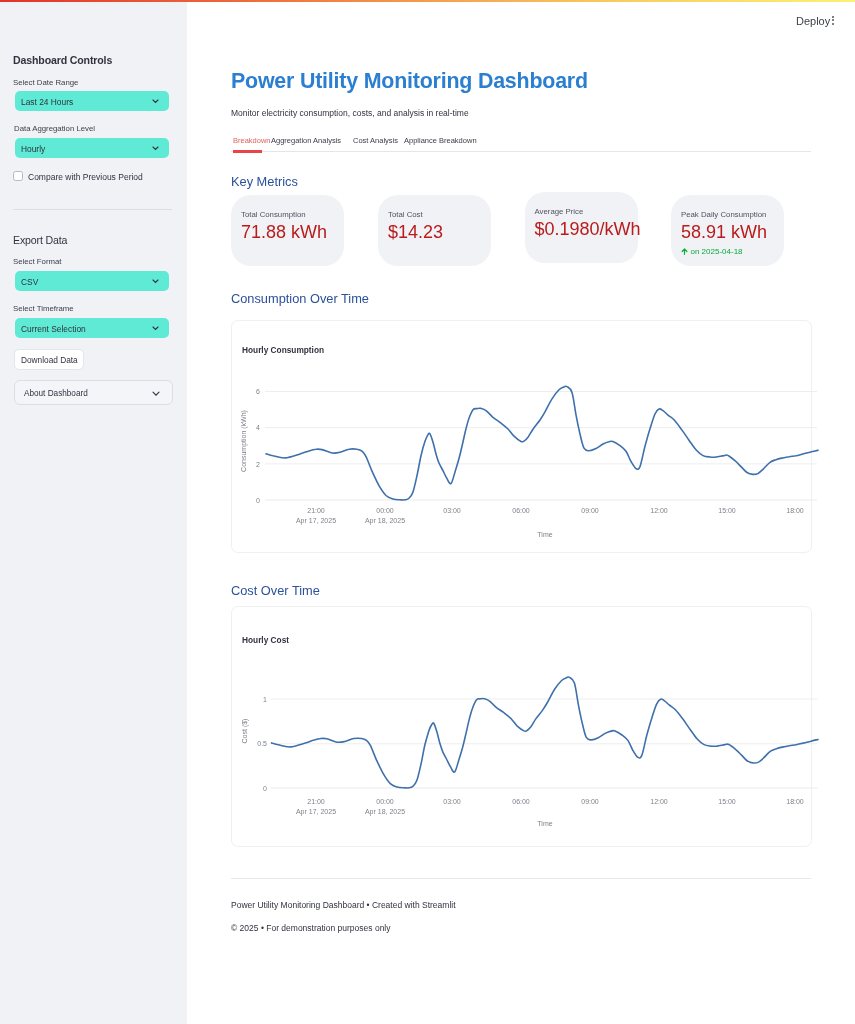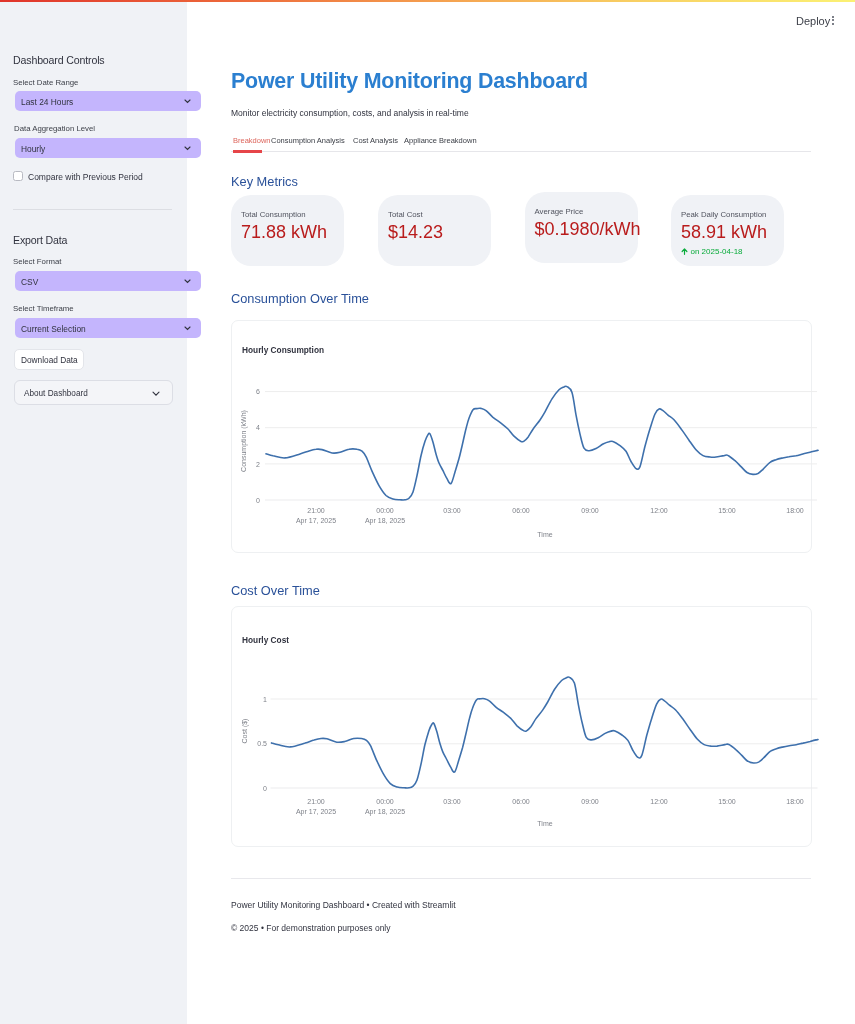--- a/index.html
+++ b/index.html
@@ -1,32 +1,32 @@
 <!DOCTYPE html>
 <html><head><meta charset="utf-8"><style>
 *{margin:0;padding:0;box-sizing:border-box}
 body{width:855px;height:1024px;background:#ffffff;font-family:"Liberation Sans",sans-serif;color:#31333F;position:relative;overflow:hidden}
 .abs{position:absolute}
 .h2{position:absolute;left:231px;font-weight:normal;color:#2a5199;font-size:12.8px}
 .lbl{font-size:7.8px;color:#3d4049}
-.selbox{position:absolute;left:15px;width:186px;height:20px;background:#c4b5fd;border-radius:5px}
+.selbox{position:absolute;left:15px;width:154px;height:20px;background:#5eead4;border-radius:5px}
 .selbox .t{position:absolute;left:6px;top:5.5px;font-size:8.4px;color:#31333F}
 .chev{position:absolute;right:10.5px;top:7.5px;width:7px;height:5px}
 .card{position:absolute;background:#f0f2f6;border-radius:20px;width:113px;height:71px}
 .card .l{position:absolute;left:10px;top:15px;font-size:7.8px;color:#50535e}
 .card .v{position:absolute;left:10px;top:27px;font-size:18px;color:#b91c1c}
 .ccard{position:absolute;left:231px;width:581px;border:1px solid #eef0f2;border-radius:7px;background:#fff}
 .ctitle{position:absolute;font-size:8.3px;font-weight:bold;color:#31333F}
 .tick{font-size:7px;fill:#7f828a}
 .tab{position:absolute;top:136px;font-size:7.5px;color:#3d4048}
 </style></head><body>
 <div class="abs" style="left:0;top:0;width:855px;height:2px;background:linear-gradient(90deg,#e0342b 0%,#ed6a3b 28%,#f5a250 52%,#f8cf63 74%,#fbf174 100%)"></div>
 <div class="abs" style="left:0;top:2px;width:187px;height:1022px;background:#f0f2f6"></div>
 
-<div class="abs" style="left:13px;top:54px;font-size:10.6px;font-weight:normal;color:#31333F;letter-spacing:-0.15px">Dashboard Controls</div>
+<div class="abs" style="left:13px;top:54px;font-size:10.6px;font-weight:bold;color:#31333F;letter-spacing:-0.15px">Dashboard Controls</div>
 <div class="abs lbl" style="left:13px;top:78px">Select Date Range</div>
 <div class="selbox" style="top:91px">
     <span class="t">Last 24 Hours</span>
     <svg class="chev" viewBox="0 0 7 5">
       <path d="M1 1 L3.5 3.5 L6 1" fill="none" stroke="#31333F" stroke-width="1.1" stroke-linecap="round"></path>
     </svg>
   </div>
 <div class="abs lbl" style="left:14px;top:124px">Data Aggregation Level</div>
 <div class="selbox" style="top:138px">
     <span class="t">Hourly</span>
@@ -63,21 +63,21 @@
 <div class="abs" style="left:796px;top:15px;font-size:11px;color:#3d4049">Deploy</div>
 <div class="abs" style="left:832px;top:15.5px;width:3px">
  <div style="width:2.2px;height:2.2px;border-radius:50%;background:#515461;margin-bottom:1.4px"></div>
  <div style="width:2.2px;height:2.2px;border-radius:50%;background:#515461;margin-bottom:1.4px"></div>
  <div style="width:2.2px;height:2.2px;border-radius:50%;background:#515461"></div>
 </div>
 
 <div class="abs" style="left:231px;top:69px;font-size:21.4px;font-weight:bold;color:#2b7fd0;letter-spacing:-0.2px">Power Utility Monitoring Dashboard</div>
 <div class="abs" style="left:231px;top:108px;font-size:8.5px;color:#31333F">Monitor electricity consumption, costs, and analysis in real-time</div>
 <div class="tab" style="left:233px;color:#dd655c">Breakdown</div>
-<div class="tab" style="left:271px">Consumption Analysis</div>
+<div class="tab" style="left:271px">Aggregation Analysis</div>
 <div class="tab" style="left:353px">Cost Analysis</div>
 <div class="tab" style="left:404px">Appliance Breakdown</div>
 <div class="abs" style="left:231px;top:151.2px;width:580px;height:1px;background:#e6e6ea"></div>
 <div class="abs" style="left:232.5px;top:150.4px;width:29px;height:2.2px;background:#e64549"></div>
 <div class="h2" style="top:174px">Key Metrics</div>
 <div class="card" style="left:231px;top:195px">
     <span class="l">Total Consumption</span>
     <span class="v">71.88 kWh</span>
   </div>
 <div class="card" style="left:378px;top:195px">

